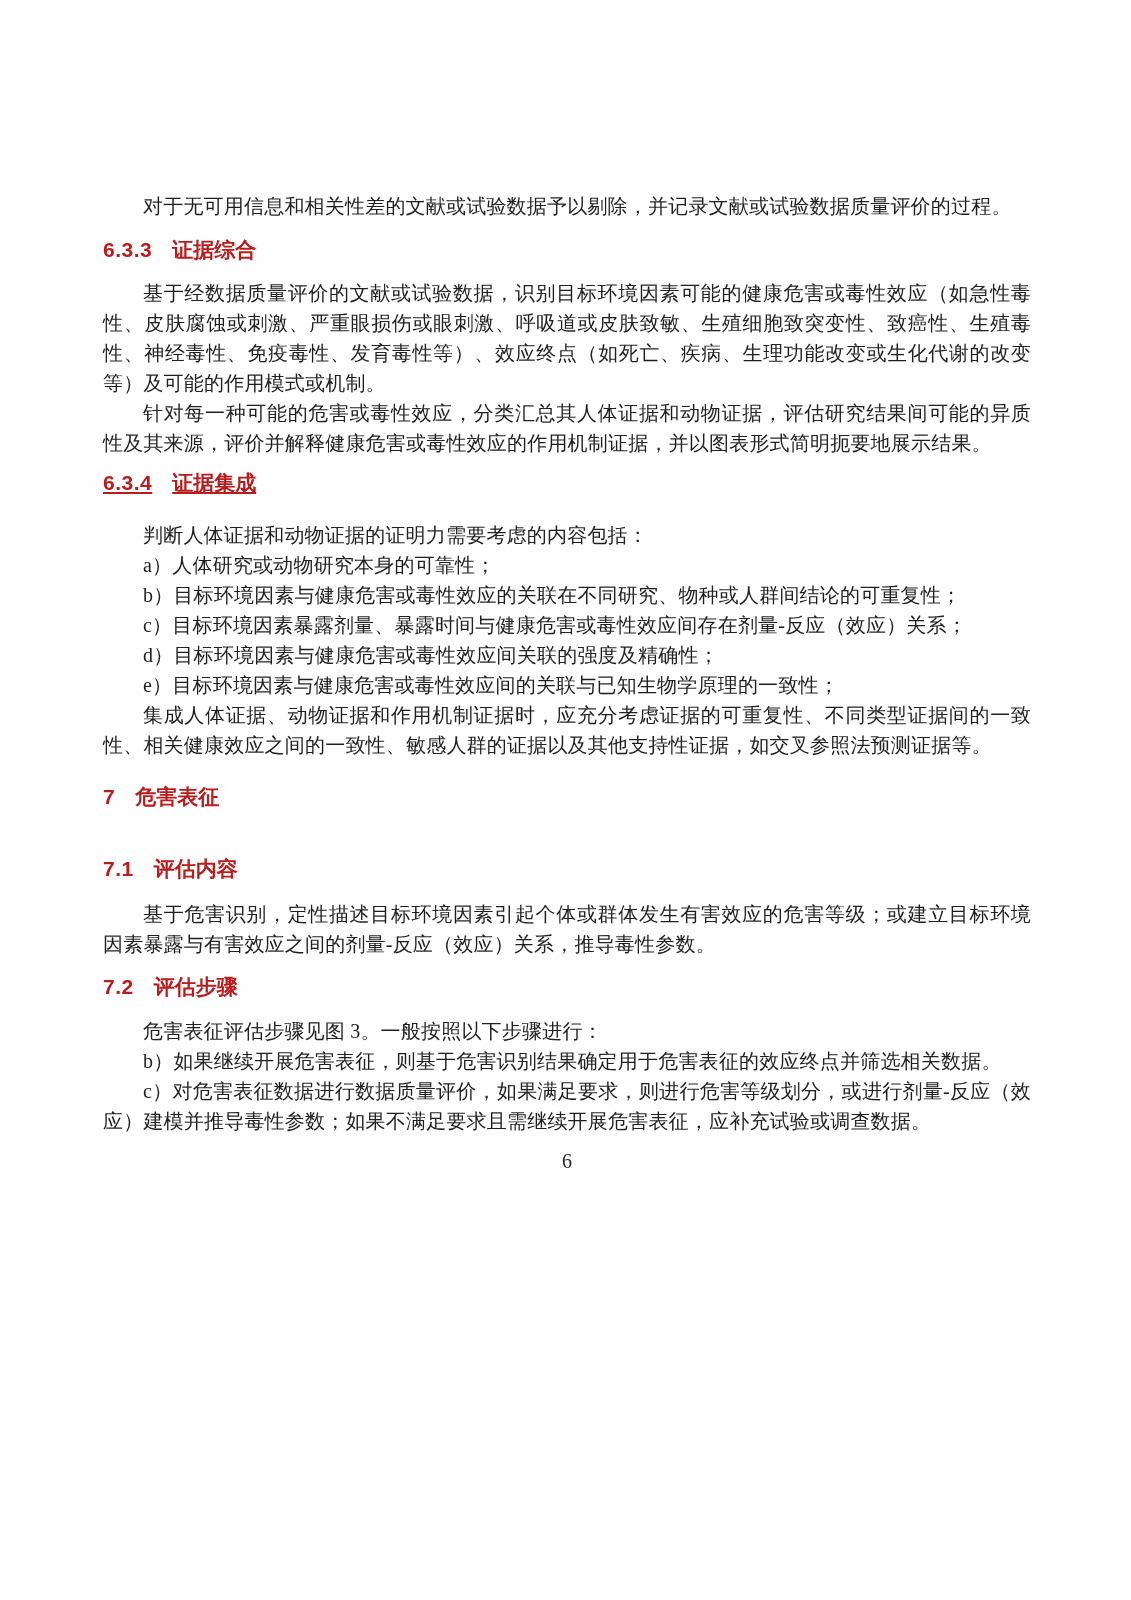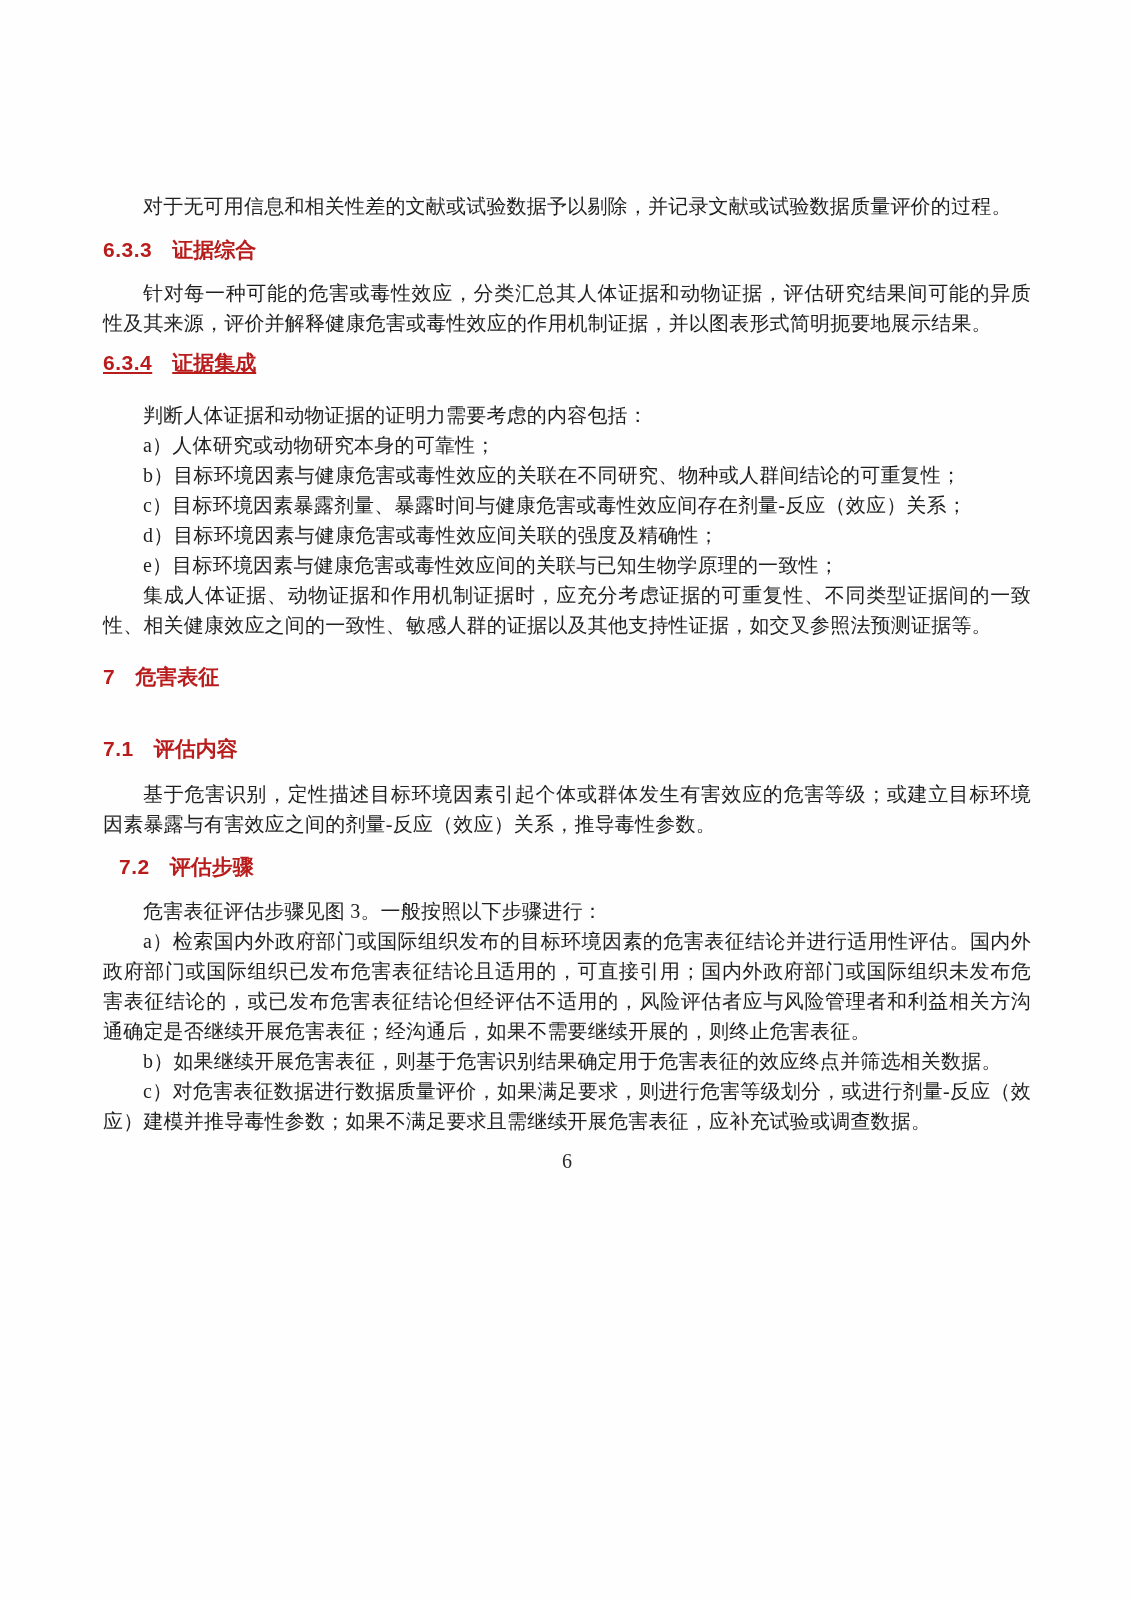--- a/index.html
+++ b/index.html
@@ -19,37 +19,38 @@
   .heading{
     font-family:"Liberation Sans","DejaVu Sans",sans-serif;
     font-weight:700;font-size:21px;line-height:26px;color:#b91c1c;
     text-indent:0;
   }
   .heading .num{margin-right:20px;letter-spacing:0.5px;}
   .h633{margin:16px 0 15px;}
   .h634{margin:12px 0 24px;text-decoration:underline;}
   .h7{margin:24px 0 0;}
   .h71{margin:46px 0 17px;}
-  .h72{margin:15px 16px 16px;}
+  .h72{margin:15px 0 16px;}
   .pagenum{
     margin:10px 0 0;font-size:20px;line-height:30px;
     text-align:center;text-indent:0;color:#2a2a2a;
   }
 </style>
 </head>
 <body>
 
 <div class="page">
 
   <p class="para">对于无可用信息和相关性差的文献或试验数据予以剔除，并记录文献或试验数据质量评价的过程。</p>
 
   <div class="heading h633">
     <span class="num">6.3.3</span><span>证据综合</span>
   </div>
 
+  <p class="para">基于经数据质量评价的文献或试验数据，识别目标环境因素可能的健康危害或毒性效应（如急性毒性、皮肤腐蚀或刺激、严重眼损伤或眼刺激、呼吸道或皮肤致敏、生殖细胞致突变性、致癌性、生殖毒性、神经毒性、免疫毒性、发育毒性等）、效应终点（如死亡、疾病、生理功能改变或生化代谢的改变等）及可能的作用模式或机制。</p>
   <p class="para">针对每一种可能的危害或毒性效应，分类汇总其人体证据和动物证据，评估研究结果间可能的异质性及其来源，评价并解释健康危害或毒性效应的作用机制证据，并以图表形式简明扼要地展示结果。</p>
 
   <div class="heading h634">
     <span class="num">6.3.4</span><span>证据集成</span>
   </div>
 
   <p class="para">判断人体证据和动物证据的证明力需要考虑的内容包括：</p>
 
   <p class="para">a）人体研究或动物研究本身的可靠性；</p>
   <p class="para">b）目标环境因素与健康危害或毒性效应的关联在不同研究、物种或人群间结论的可重复性；</p>
@@ -67,19 +68,18 @@
     <span class="num">7.1</span><span>评估内容</span>
   </div>
 
   <p class="para">基于危害识别，定性描述目标环境因素引起个体或群体发生有害效应的危害等级；或建立目标环境因素暴露与有害效应之间的剂量-反应（效应）关系，推导毒性参数。</p>
 
   <div class="heading h72">
     <span class="num">7.2</span><span>评估步骤</span>
   </div>
 
   <p class="para">危害表征评估步骤见图 3。一般按照以下步骤进行：</p>
-  <p class="para">a）检索国内外政府部门或国际组织发布的目标环境因素的危害表征结论并进行适用性评估。国内外政府部门或国际组织已发布危害表征结论且适用的，可直接引用；国内外政府部门或国际组织未发布危害表征结论的，或已发布危害表征结论但经评估不适用的，风险评估者应与风险管理者和利益相关方沟通确定是否继续开展危害表征；经沟通后，如果不需要继续开展的，则终止危害表征。</p>
   <p class="para">b）如果继续开展危害表征，则基于危害识别结果确定用于危害表征的效应终点并筛选相关数据。</p>
   <p class="para">c）对危害表征数据进行数据质量评价，如果满足要求，则进行危害等级划分，或进行剂量-反应（效应）建模并推导毒性参数；如果不满足要求且需继续开展危害表征，应补充试验或调查数据。</p>
 
   <p class="pagenum">6</p>
 
 </div>
 
 </body></html>

